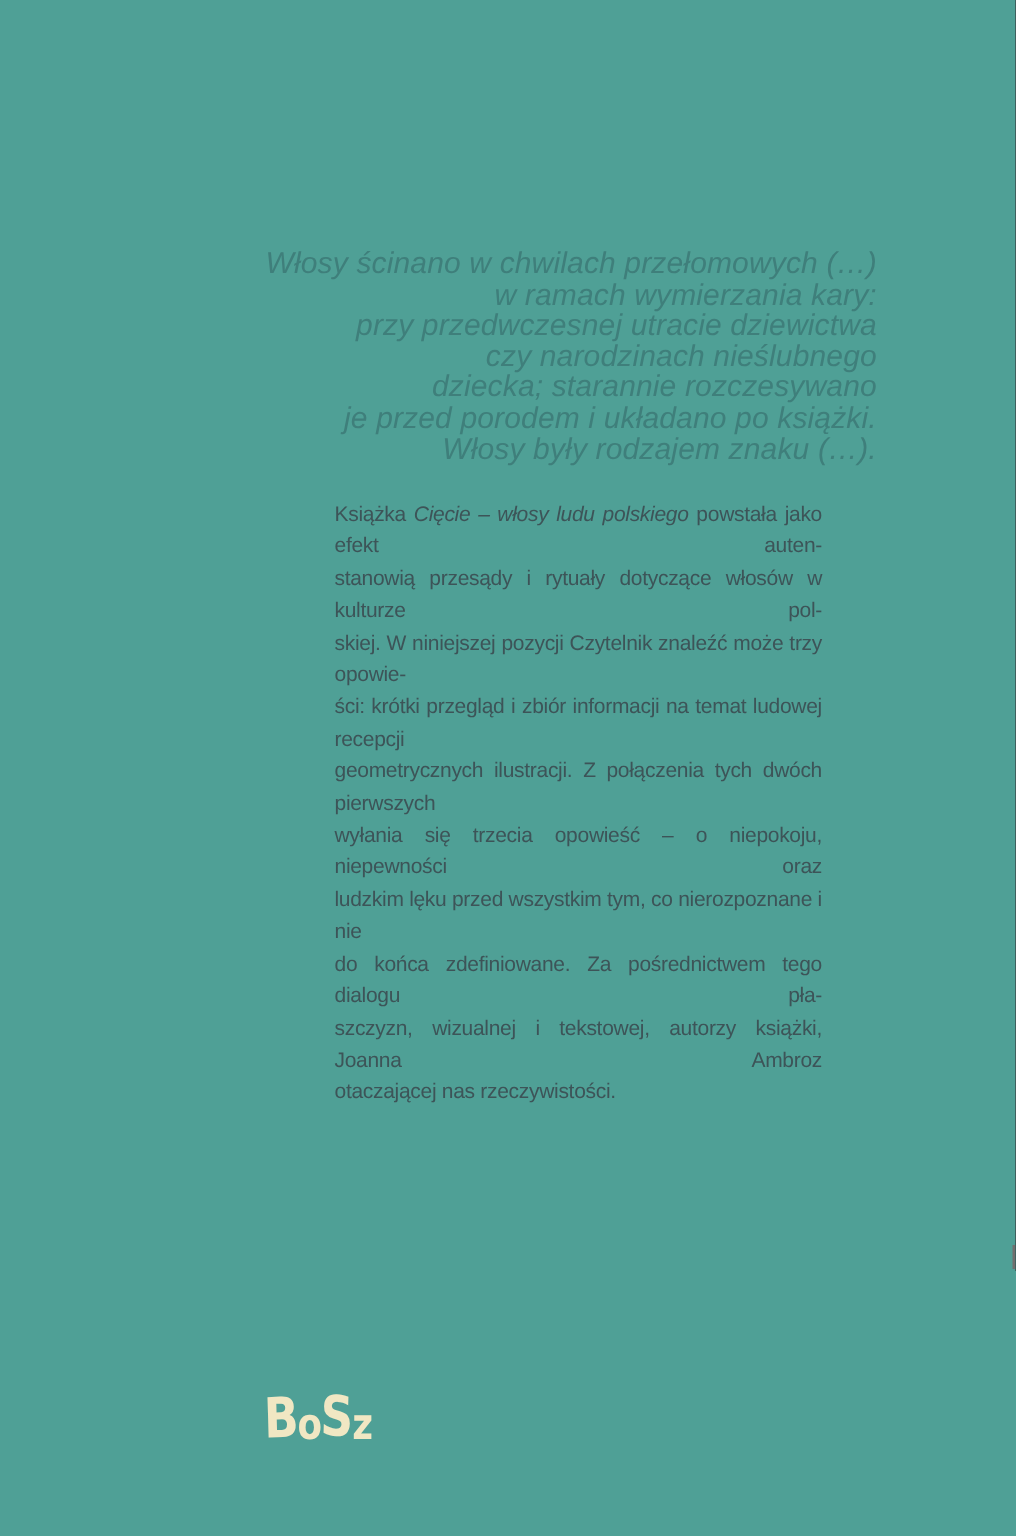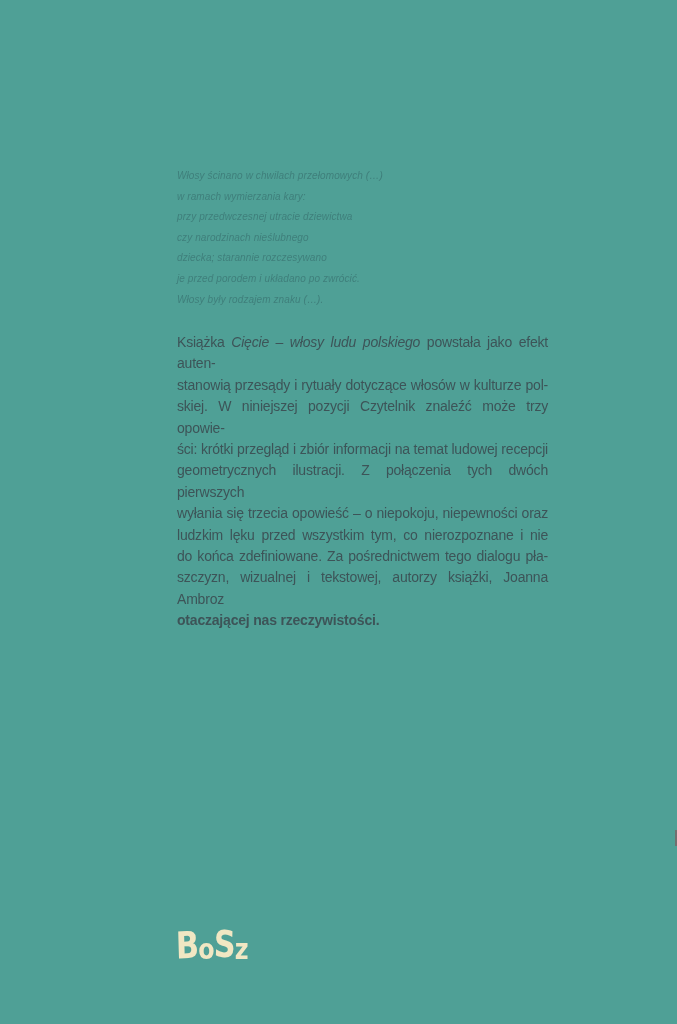--- a/index.html
+++ b/index.html
@@ -11,43 +11,44 @@
     background: #4FA096;
     overflow: hidden;
     font-family: "Liberation Sans", sans-serif;
   }
   .quote-block {
     position: absolute;
     left: 177px;
     top: 166px;
     color: #3F7F7B;
     font-style: italic;
-    font-size: 10px;
+    font-size: 20px;
     line-height: 20.6px;
     letter-spacing: 0.1px;
+    text-align: right;
   }
   .body-paragraph {
     position: absolute;
     left: 177px;
     top: 332px;
     width: 371px;
     color: #3D5458;
     font-size: 14px;
     line-height: 21.4px;
     letter-spacing: -0.2px;
   }
   .pline {
     text-align: justify;
     text-align-last: justify;
     white-space: normal;
+    margin-left: 46px;
   }
   .pline.last {
     text-align: left;
     text-align-last: left;
-    font-weight: bold;
   }
   .italic { font-style: italic; }
   .logo {
     position: absolute;
     left: 176px;
     top: 927px;
     color: #F1E7C3;
     font-family: "DejaVu Sans", sans-serif;
     font-weight: 800;
     display: flex;
@@ -74,21 +75,21 @@
 <body>
 
 <div class="page">
 
   <div class="quote-block">
     <div>Włosy ścinano w chwilach przełomowych (…)</div>
     <div>w ramach wymierzania kary:</div>
     <div>przy przedwczesnej utracie dziewictwa</div>
     <div>czy narodzinach nieślubnego</div>
     <div>dziecka; starannie rozczesywano</div>
-    <div>je przed porodem i układano po zwrócić.</div>
+    <div>je przed porodem i układano po książki.</div>
     <div>Włosy były rodzajem znaku (…).</div>
   </div>
 
   <div class="body-paragraph">
     <div class="pline"><span>Książka </span><span class="italic">Cięcie – włosy ludu polskiego</span><span> powstała jako efekt auten-</span></div>
     <div class="pline">stanowią przesądy i rytuały dotyczące włosów w kulturze pol-</div>
     <div class="pline">skiej. W niniejszej pozycji Czytelnik znaleźć może trzy opowie-</div>
     <div class="pline">ści: krótki przegląd i zbiór informacji na temat ludowej recepcji</div>
     <div class="pline">geometrycznych ilustracji. Z połączenia tych dwóch pierwszych</div>
     <div class="pline">wyłania się trzecia opowieść – o niepokoju, niepewności oraz</div>

